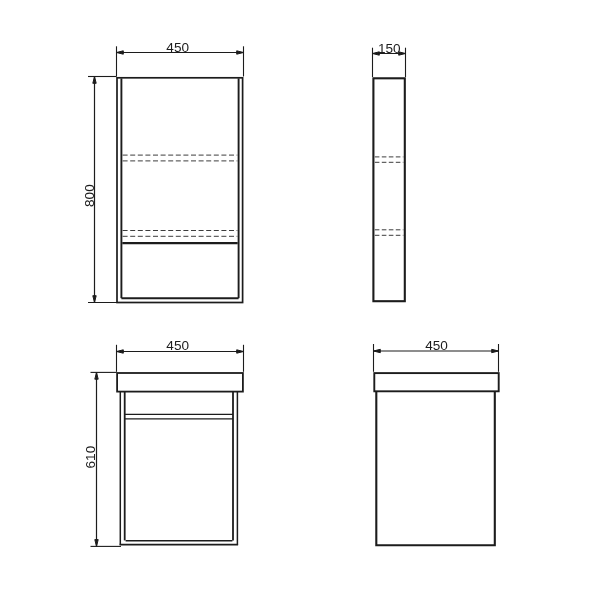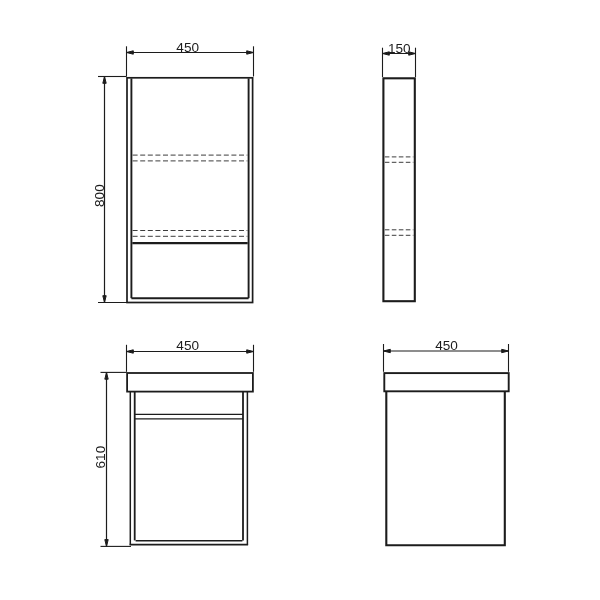--- a/index.html
+++ b/index.html
@@ -1,16 +1,16 @@
 <!DOCTYPE html>
 <html><head>
 <meta charset="utf-8">
 <style>
   html,body{margin:0;padding:0;background:#ffffff;}
-  .page{width:588px;height:600px;position:relative;background:#a16207;overflow:hidden;margin-left:10px;}
+  .page{width:588px;height:600px;position:relative;background:#a16207;overflow:hidden;}
   svg{display:block;}
   text{font-family:"Liberation Sans",sans-serif;fill:#1c1c1c;}
 </style>
 </head>
 <body>
 <div class="page">
 <svg width="600" height="600" viewBox="0 0 600 600">
 
   <rect x="0" y="0" width="600" height="600" fill="#ffffff"></rect>
 

